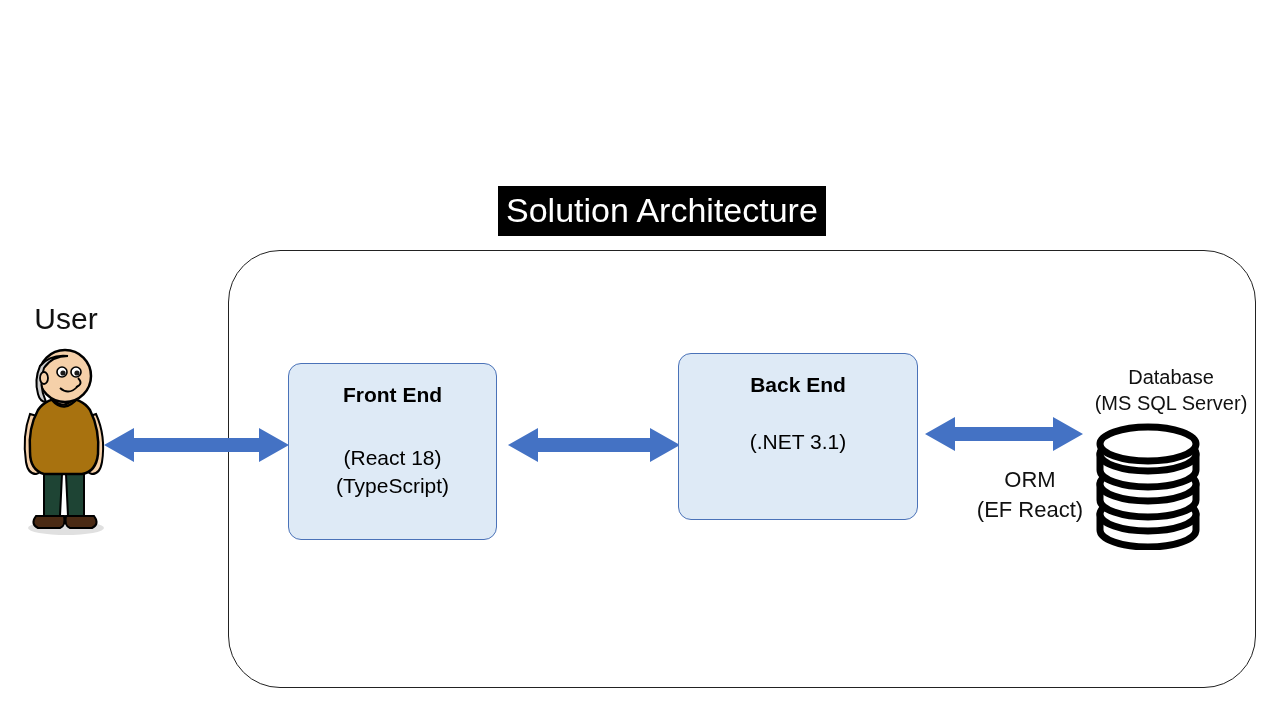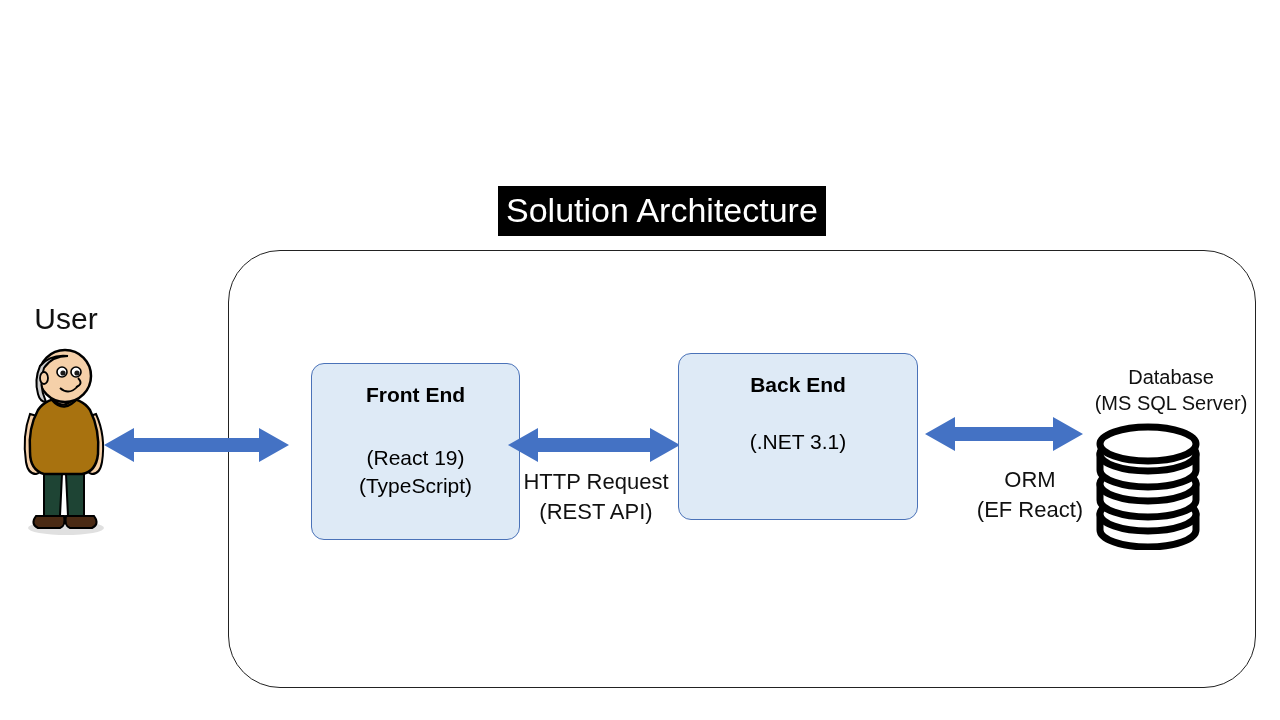--- a/index.html
+++ b/index.html
@@ -92,21 +92,20 @@
   }
   .node-box .node-sub-wrap {
     margin-top: 36px;
   }
 
   #frontend-box {
     left: 288px;
     top: 363px;
     width: 209px;
     height: 177px;
-    margin-left: 23px;
   }
   #backend-box {
     left: 678px;
     top: 353px;
     width: 240px;
     height: 167px;
   }
   #backend-box .node-sub-wrap { margin-top: 30px; }
 
   
@@ -211,35 +210,31 @@
 
   <div class="arrow" style="left:104px; top:426px;">
     <svg width="185" height="38" viewBox="0 0 185 38" xmlns="http://www.w3.org/2000/svg">
       <path d="M0 19 L30 2 L30 12 L155 12 L155 2 L185 19 L155 36 L155 26 L30 26 L30 36 Z" fill="#4472C4"></path>
     </svg>
   </div>
 
   <div class="node-box" id="frontend-box">
     <div class="node-title">Front End</div>
     <div class="node-sub-wrap">
-      <div class="node-sub">(React 19)</div>
+      <div class="node-sub">(React 18)</div>
       <div class="node-sub">(TypeScript)</div>
     </div>
   </div>
 
   <div class="arrow" style="left:508px; top:426px;">
     <svg width="172" height="38" viewBox="0 0 172 38" xmlns="http://www.w3.org/2000/svg">
       <path d="M0 19 L30 2 L30 12 L142 12 L142 2 L172 19 L142 36 L142 26 L30 26 L30 36 Z" fill="#4472C4"></path>
     </svg>
   </div>
 
-  <div class="edge-label" id="http-label">
-    <div>HTTP Request</div>
-    <div>(REST API)</div>
-  </div>
 
   <div class="node-box" id="backend-box">
     <div class="node-title">Back End</div>
     <div class="node-sub-wrap">
       <div class="node-sub">(.NET 3.1)</div>
     </div>
   </div>
 
   <div class="arrow" style="left:925px; top:415px;">
     <svg width="158" height="38" viewBox="0 0 158 38" xmlns="http://www.w3.org/2000/svg">

